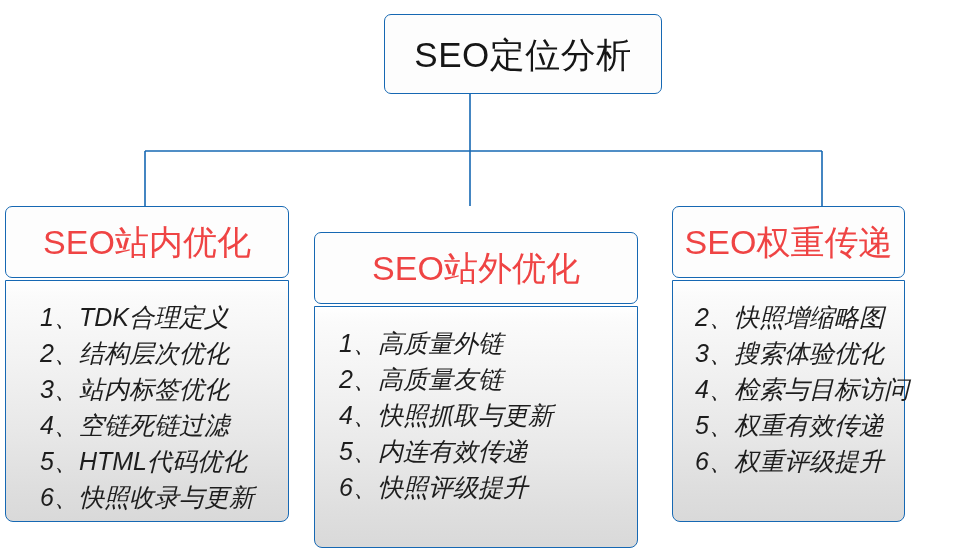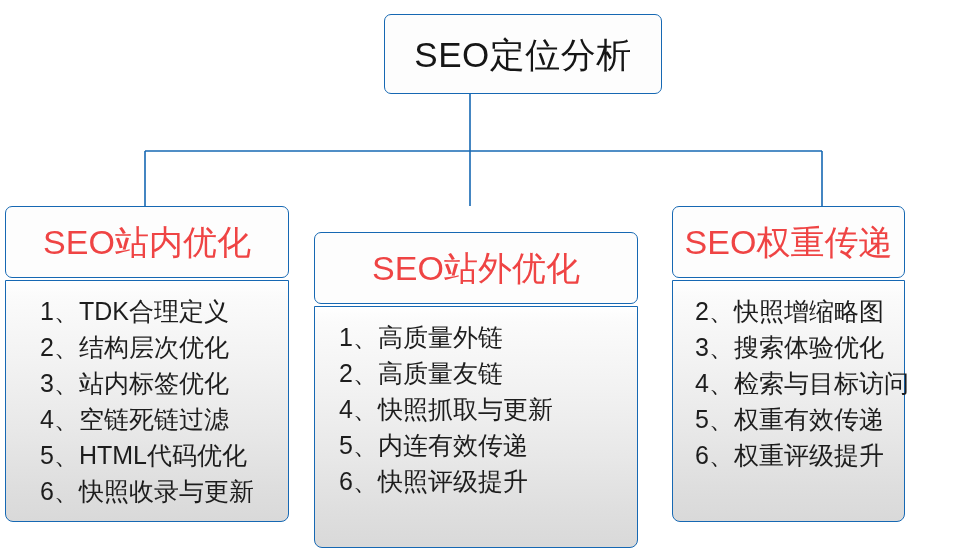--- a/index.html
+++ b/index.html
@@ -85,24 +85,25 @@
     height: 242px;
     border: 1px solid #1668b3;
     border-radius: 0 0 8px 8px;
     background: linear-gradient(to bottom,
                 #ffffff 0%,
                 #fbfbfb 6%,
                 #f2f2f2 34%,
                 #e8e8e8 62%,
                 #dedede 86%,
                 #d9d9d9 100%);
-    padding: 12px 0 0 0;
+    padding: 18px 0 0 0;
     display: flex;
     flex-direction: column;
     align-items: flex-start;
+    font-style: italic;
   }
   .col-list-inner {
     padding-left: 34px;
   }
   .list-item {
     font-size: 25px;
     color: #1d1d1d;
     line-height: 36px;
     white-space: nowrap;
   }

